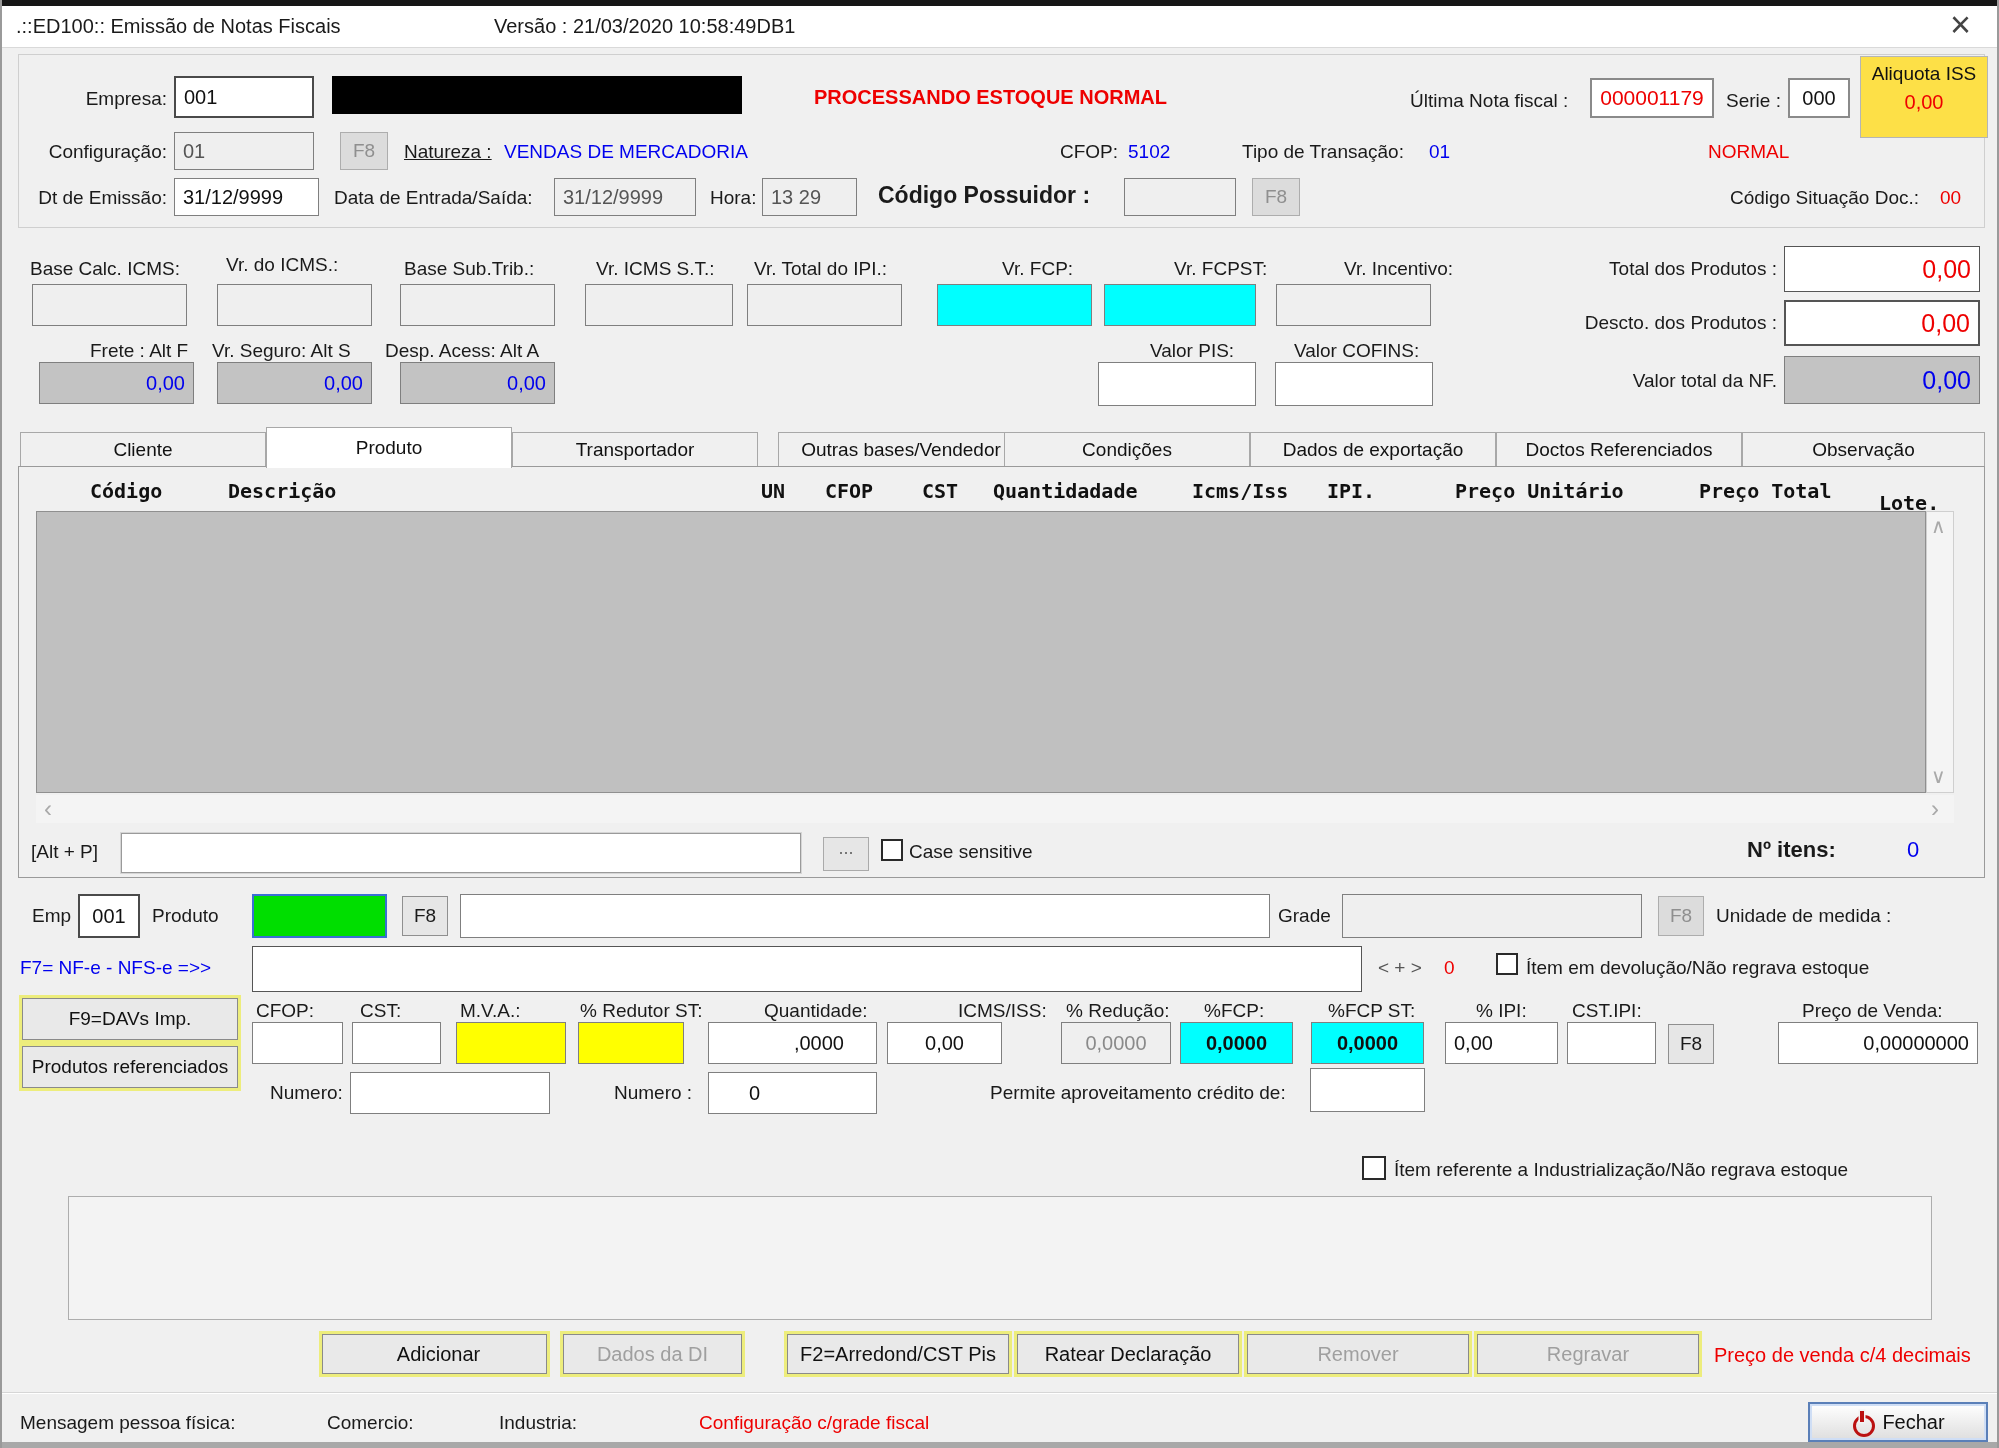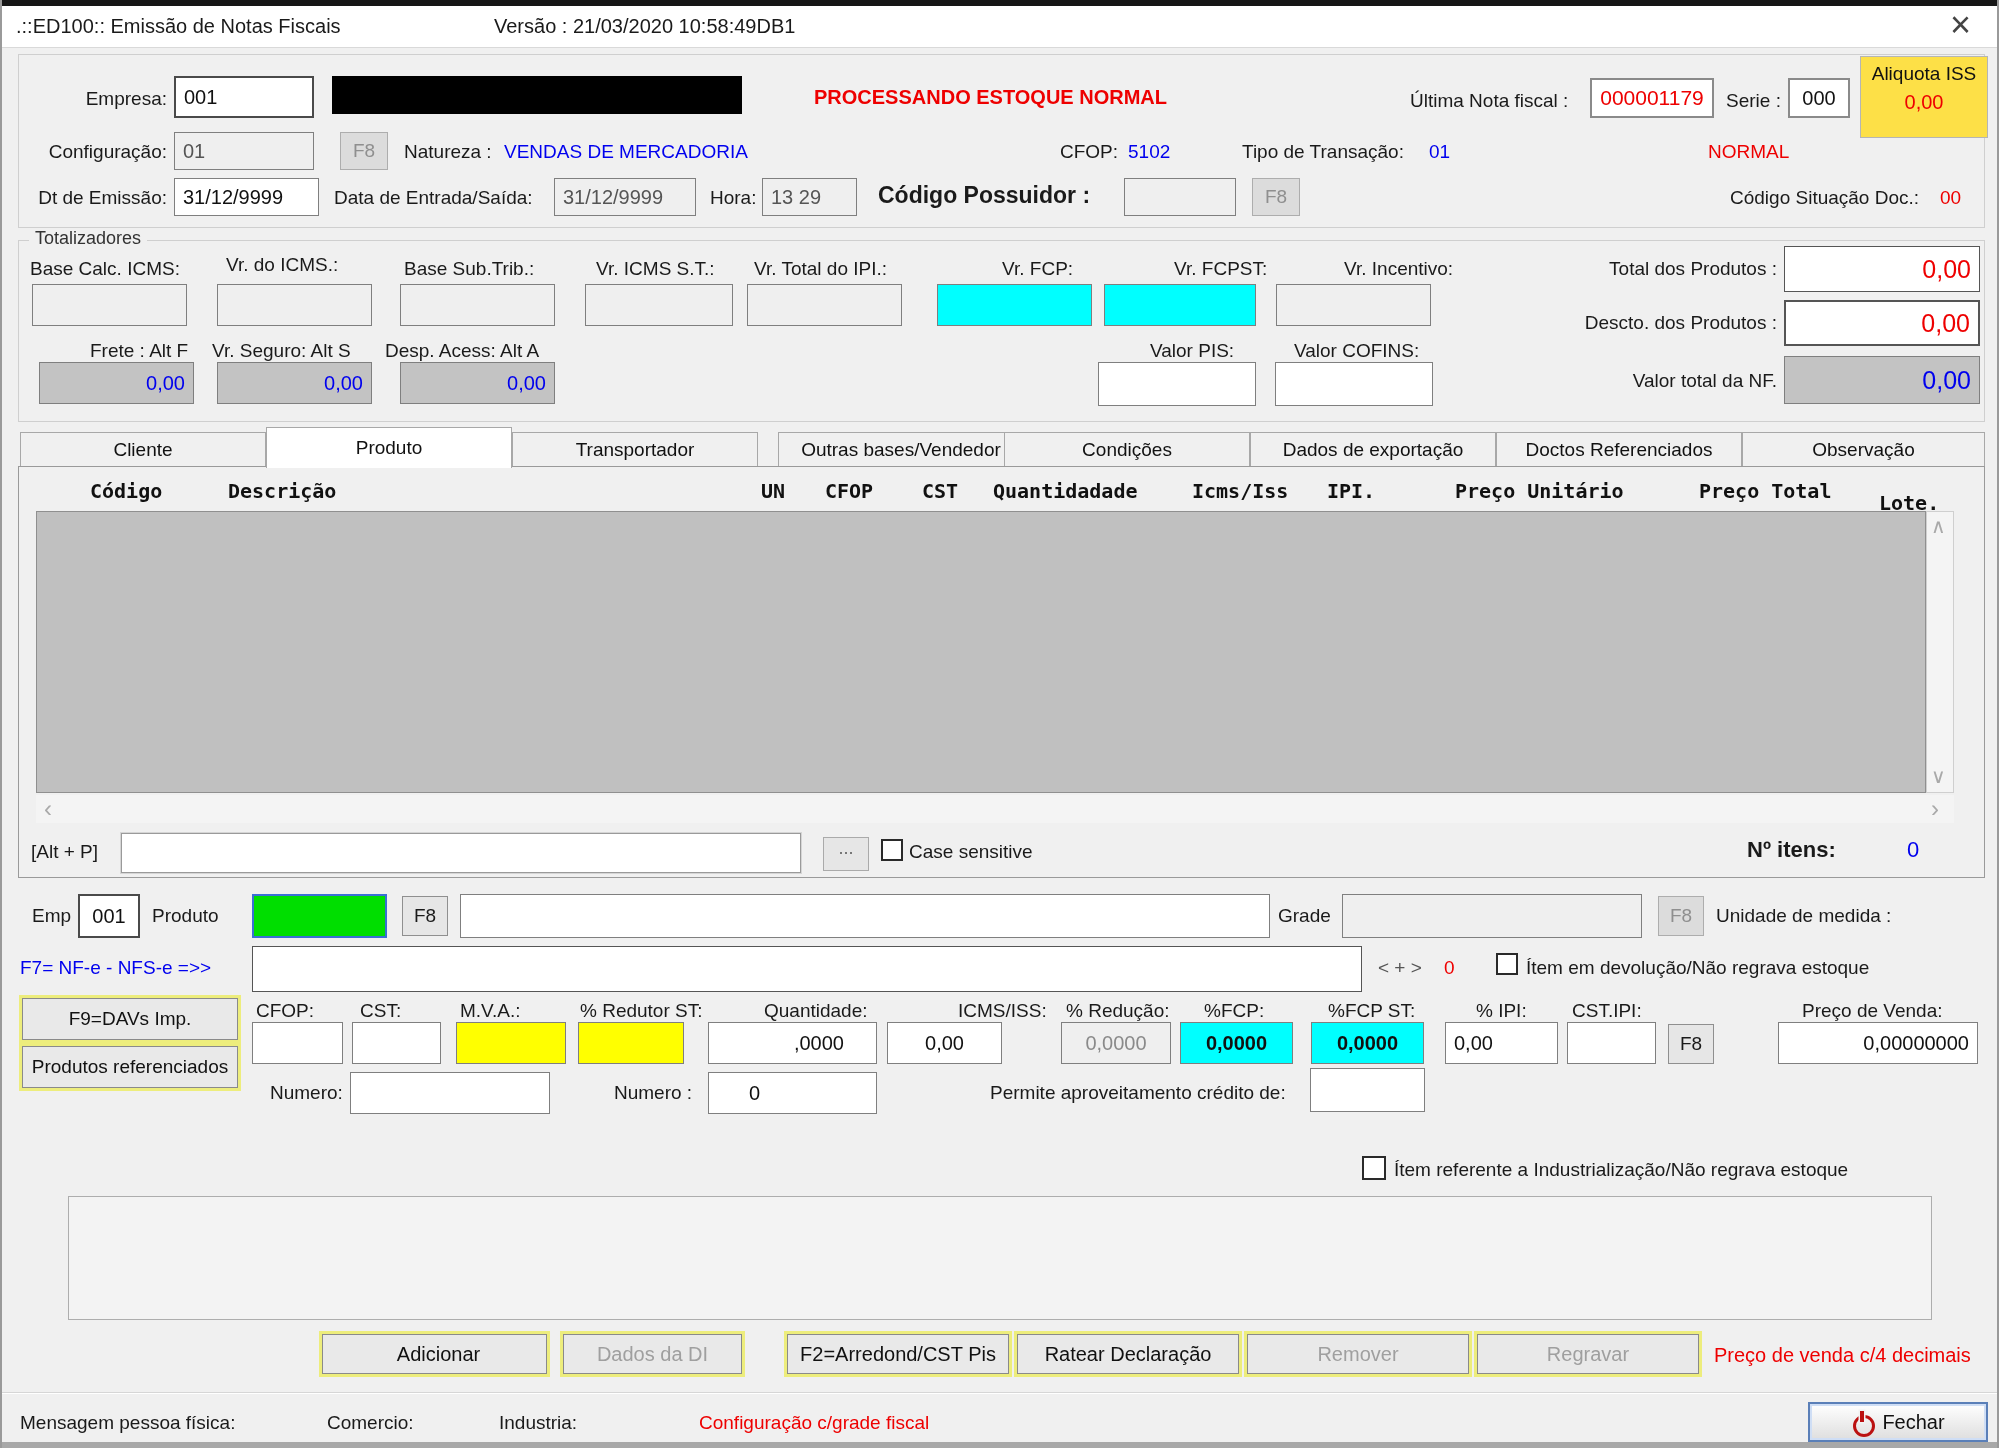--- a/index.html
+++ b/index.html
@@ -87,43 +87,40 @@
   <span class="lbl" style="left:1724px;top:90px;">Serie :</span>
   <div class="field jc" style="left:1786px;top:78px;width:62px;height:40px;border:2px solid #8a8a8a;">000</div>
   <div class="abs" style="left:1858px;top:56px;width:128px;height:82px;border:1px solid #b5b5b5;background:#fde047;">
     <div style="text-align:center;font-size:19px;margin-top:6px;">Aliquota ISS</div>
     <div class="red" style="text-align:center;font-size:20px;margin-top:6px;">0,00</div>
   </div>
 
   <span class="lbl right" style="left:28px;top:141px;width:137px;">Configuração:</span>
   <div class="field ro" style="left:172px;top:132px;width:140px;height:38px;">01</div>
   <div class="btn-f8" style="left:338px;top:132px;width:48px;height:38px;">F8</div>
-  <span class="lbl" style="left:402px;top:141px;">Natureza :</span>
+  <span class="lbl" style="left:402px;top:141px;text-decoration:underline;">Natureza :</span>
   <span class="lbl blue" style="left:502px;top:141px;">VENDAS DE MERCADORIA</span>
   <span class="lbl" style="left:1058px;top:141px;">CFOP:</span>
   <span class="lbl blue" style="left:1126px;top:141px;">5102</span>
   <span class="lbl" style="left:1240px;top:141px;">Tipo de Transação:</span>
   <span class="lbl blue" style="left:1427px;top:141px;">01</span>
   <span class="lbl red" style="left:1706px;top:141px;">NORMAL</span>
 
   <span class="lbl right" style="left:28px;top:187px;width:137px;">Dt de Emissão:</span>
   <div class="field" style="left:172px;top:178px;width:145px;height:38px;">31/12/9999</div>
   <span class="lbl" style="left:332px;top:187px;">Data de Entrada/Saída:</span>
   <div class="field ro" style="left:552px;top:178px;width:142px;height:38px;">31/12/9999</div>
   <span class="lbl" style="left:708px;top:187px;">Hora:</span>
   <div class="field ro" style="left:760px;top:178px;width:95px;height:38px;">13 29</div>
   <span class="lbl bold" style="left:876px;top:182px;font-size:23px;">Código Possuidor :</span>
   <div class="field ro" style="left:1122px;top:178px;width:112px;height:38px;"></div>
   <div class="btn-f8" style="left:1250px;top:178px;width:48px;height:38px;">F8</div>
   <span class="lbl" style="left:1728px;top:187px;">Código Situação Doc.:</span>
   <span class="lbl red" style="left:1938px;top:187px;">00</span>
 
-  <div class="groupbox" style="left:16px;top:240px;width:1967px;height:182px;">
-    <span class="legend">Totalizadores</span>
-  </div>
 
   <span class="lbl" style="left:28px;top:258px;">Base Calc. ICMS:</span>
   <span class="lbl" style="left:224px;top:254px;">Vr. do ICMS.:</span>
   <span class="lbl" style="left:402px;top:258px;">Base Sub.Trib.:</span>
   <span class="lbl" style="left:594px;top:258px;">Vr. ICMS S.T.:</span>
   <span class="lbl" style="left:752px;top:258px;">Vr. Total do IPI.:</span>
   <span class="lbl" style="left:1000px;top:258px;">Vr. FCP:</span>
   <span class="lbl" style="left:1172px;top:258px;">Vr. FCPST:</span>
   <span class="lbl" style="left:1342px;top:258px;">Vr. Incentivo:</span>
 

